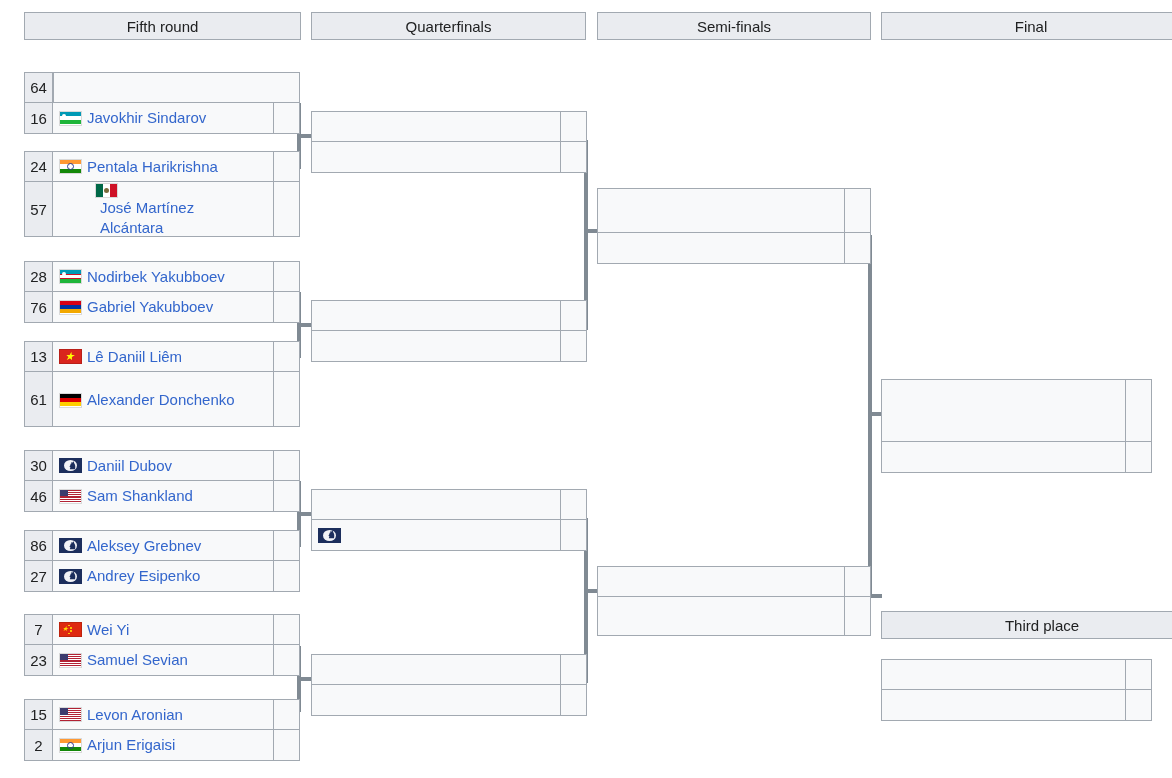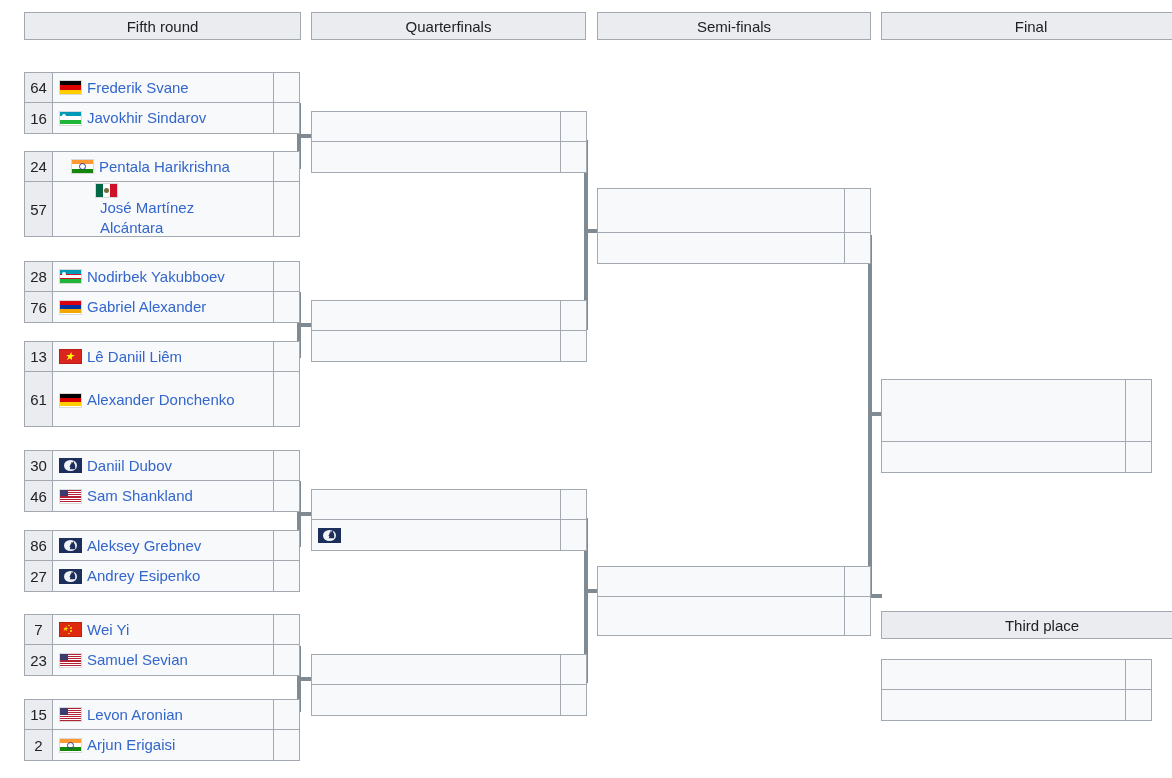--- a/index.html
+++ b/index.html
@@ -190,49 +190,41 @@
   <div class="conn" style="left:584px; top:589px; width:14px; height:4px;"></div>
 
   <div class="conn" style="left:868px; top:235px; width:4px; height:180px;"></div>
   <div class="conn" style="left:868px; top:412px; width:14px; height:4px;"></div>
   <div class="conn" style="left:868px; top:414px; width:4px; height:180px;"></div>
   <div class="conn" style="left:868px; top:594px; width:14px; height:4px;"></div>
 
   <div style="position:absolute;left:24px;top:72px;width:276px;">
     <div class="slot" style="height:31px;">
       <div class="seed">64</div>
-      <div class="pname">
-        <span class="flag f-de">
-            <i></i>
-            <i></i>
-            <i></i>
-          </span>
-        <span class="txt">Frederik Svane</span>
-      </div>
       <div class="score"></div>
     </div>
     <div class="slot" style="height:31px;">
       <div class="seed">16</div>
       <div class="pname">
         <span class="flag f-uz">
             <i class="u1"></i>
             <i class="u2"></i>
             <i class="u3"></i>
             <i class="u4"></i>
             <i class="u5"></i>
             <i class="u6"></i>
           </span>
         <span class="txt">Javokhir Sindarov</span>
       </div>
       <div class="score"></div>
     </div>
   </div>
 
   <div style="position:absolute;left:24px;top:151px;width:276px;">
-    <div class="slot" style="height:31px;gap:12px;">
+    <div class="slot" style="height:31px;">
       <div class="seed">24</div>
       <div class="pname">
         <span class="flag f-in">
             <i></i>
             <i></i>
             <i></i>
             <i class="chakra"></i>
           </span>
         <span class="txt">Pentala Harikrishna</span>
       </div>
@@ -270,21 +262,21 @@
       <div class="score"></div>
     </div>
     <div class="slot" style="height:31px;">
       <div class="seed">76</div>
       <div class="pname">
         <span class="flag f-am">
             <i></i>
             <i></i>
             <i></i>
           </span>
-        <span class="txt">Gabriel Alexander</span>
+        <span class="txt">Gabriel Yakubboev</span>
       </div>
       <div class="score"></div>
     </div>
   </div>
 
   <div style="position:absolute;left:24px;top:341px;width:276px;">
     <div class="slot" style="height:31px;">
       <div class="seed">13</div>
       <div class="pname">
         <span class="flag f-vn">

